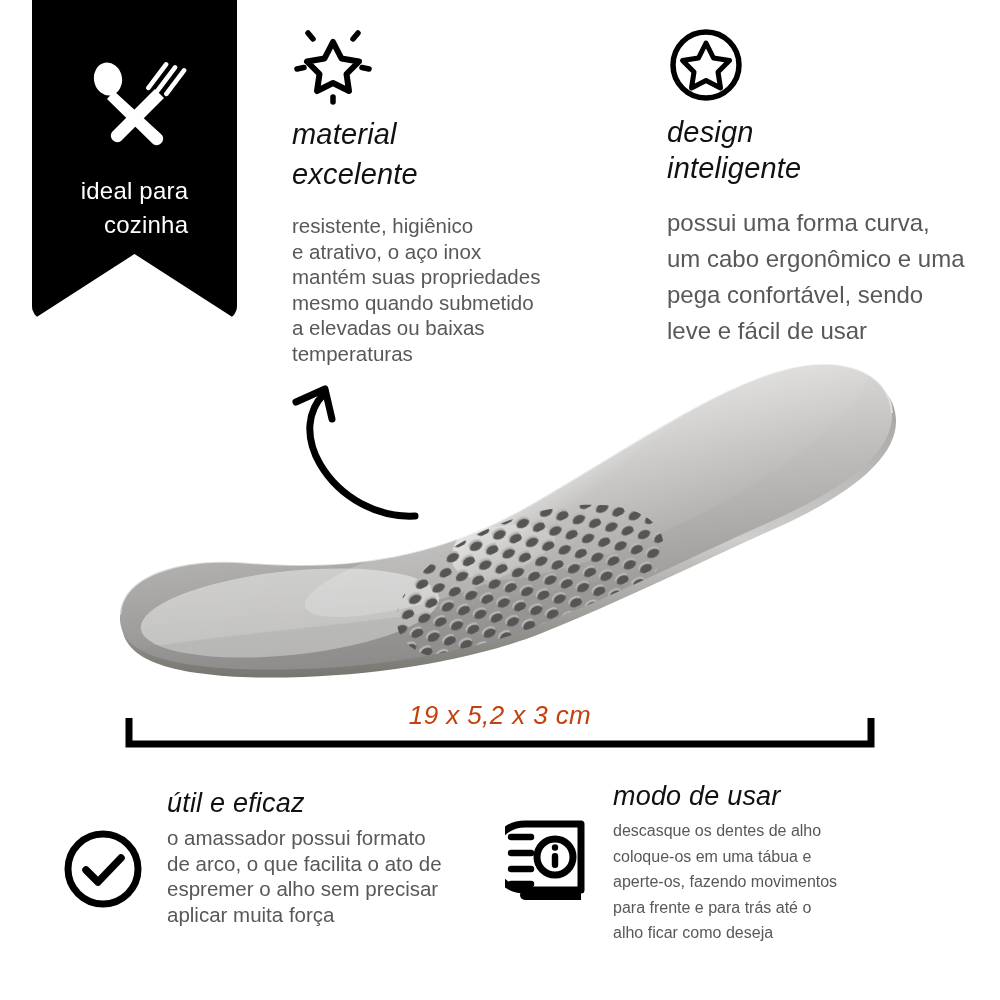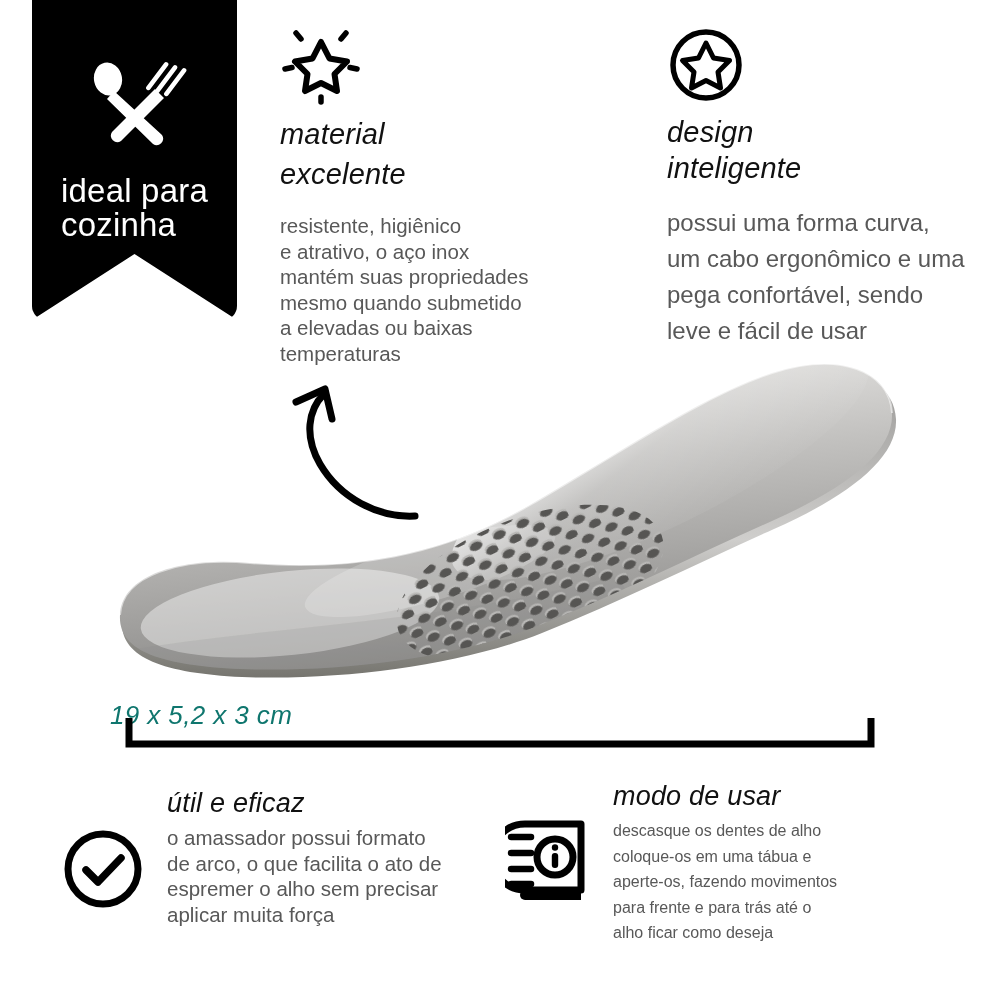--- a/index.html
+++ b/index.html
@@ -32,23 +32,23 @@
     align-items: center;
   }
   .ribbon-icon {
     margin-top: 72px;
     width: 104px;
     height: 86px;
   }
   .ribbon-label {
     margin-top: 26px;
     color: #ffffff;
-    font-size: 33px;
+    font-size: 24px;
     line-height: 34px;
-    text-align: left;
+    text-align: right;
     letter-spacing: 0.2px;
     font-weight: 400;
     white-space: pre-line;
   }
 
   
   .feature {
     position: absolute;
   }
   .feature-icon {
@@ -60,21 +60,21 @@
     color: #111111;
     letter-spacing: 0.2px;
     white-space: pre-line;
   }
   .feature-body {
     color: #585858;
     font-weight: 400;
     white-space: pre-line;
   }
 
-  #f-material { left: 280px; top: 24px; width: 300px; }
+  #f-material { left: 292px; top: 24px; width: 300px; }
   #f-material .feature-icon { width: 82px; height: 82px; margin-bottom: 8px; }
   #f-material .feature-title { font-size: 29px; line-height: 40px; }
   #f-material .feature-body { font-size: 20.5px; line-height: 25.5px; margin-top: 19px; }
 
   #f-design { left: 667px; top: 26px; width: 320px; }
   #f-design .feature-icon { width: 78px; height: 78px; margin-bottom: 10px; }
   #f-design .feature-title { font-size: 29px; line-height: 36px; }
   #f-design .feature-body { font-size: 24px; line-height: 36px; margin-top: 19px; }
 
   
@@ -125,24 +125,24 @@
     left: 110px;
     top: 700px;
     width: 780px;
     height: 62px;
   }
   #dimension-label {
     position: absolute;
     left: 0;
     top: 0;
     width: 780px;
-    text-align: left;
+    text-align: center;
     font-style: italic;
     font-size: 26px;
-    color: #0f766e;
+    color: #c2410c;
     font-weight: 400;
     letter-spacing: 0.4px;
   }
   .bracket {
     position: absolute;
     left: 15px;
     top: 18px;
     width: 750px;
     height: 30px;
   }

